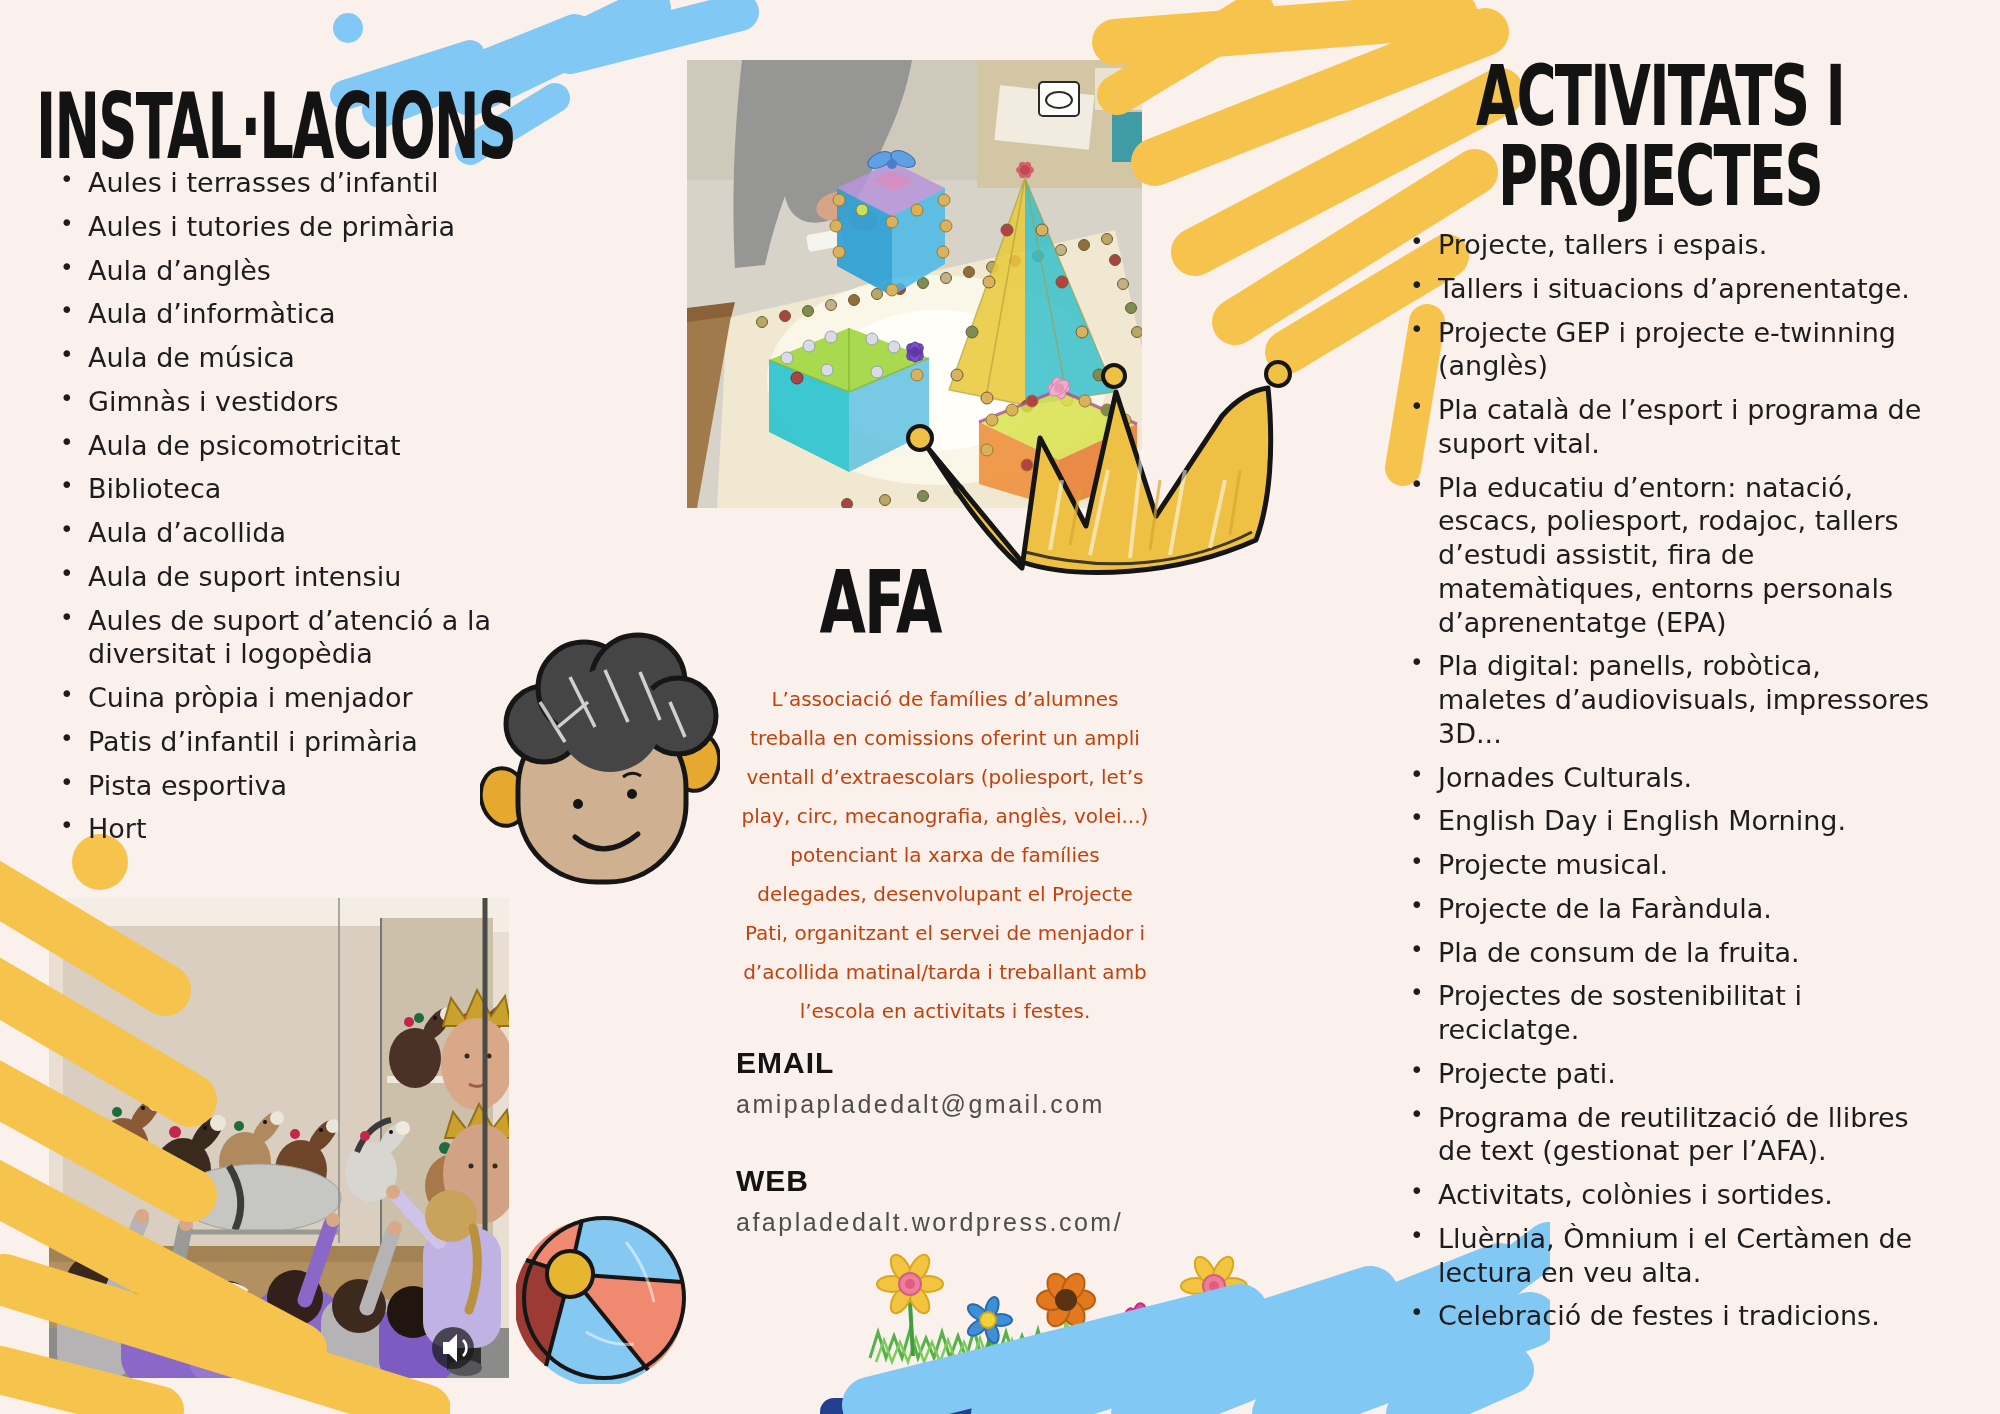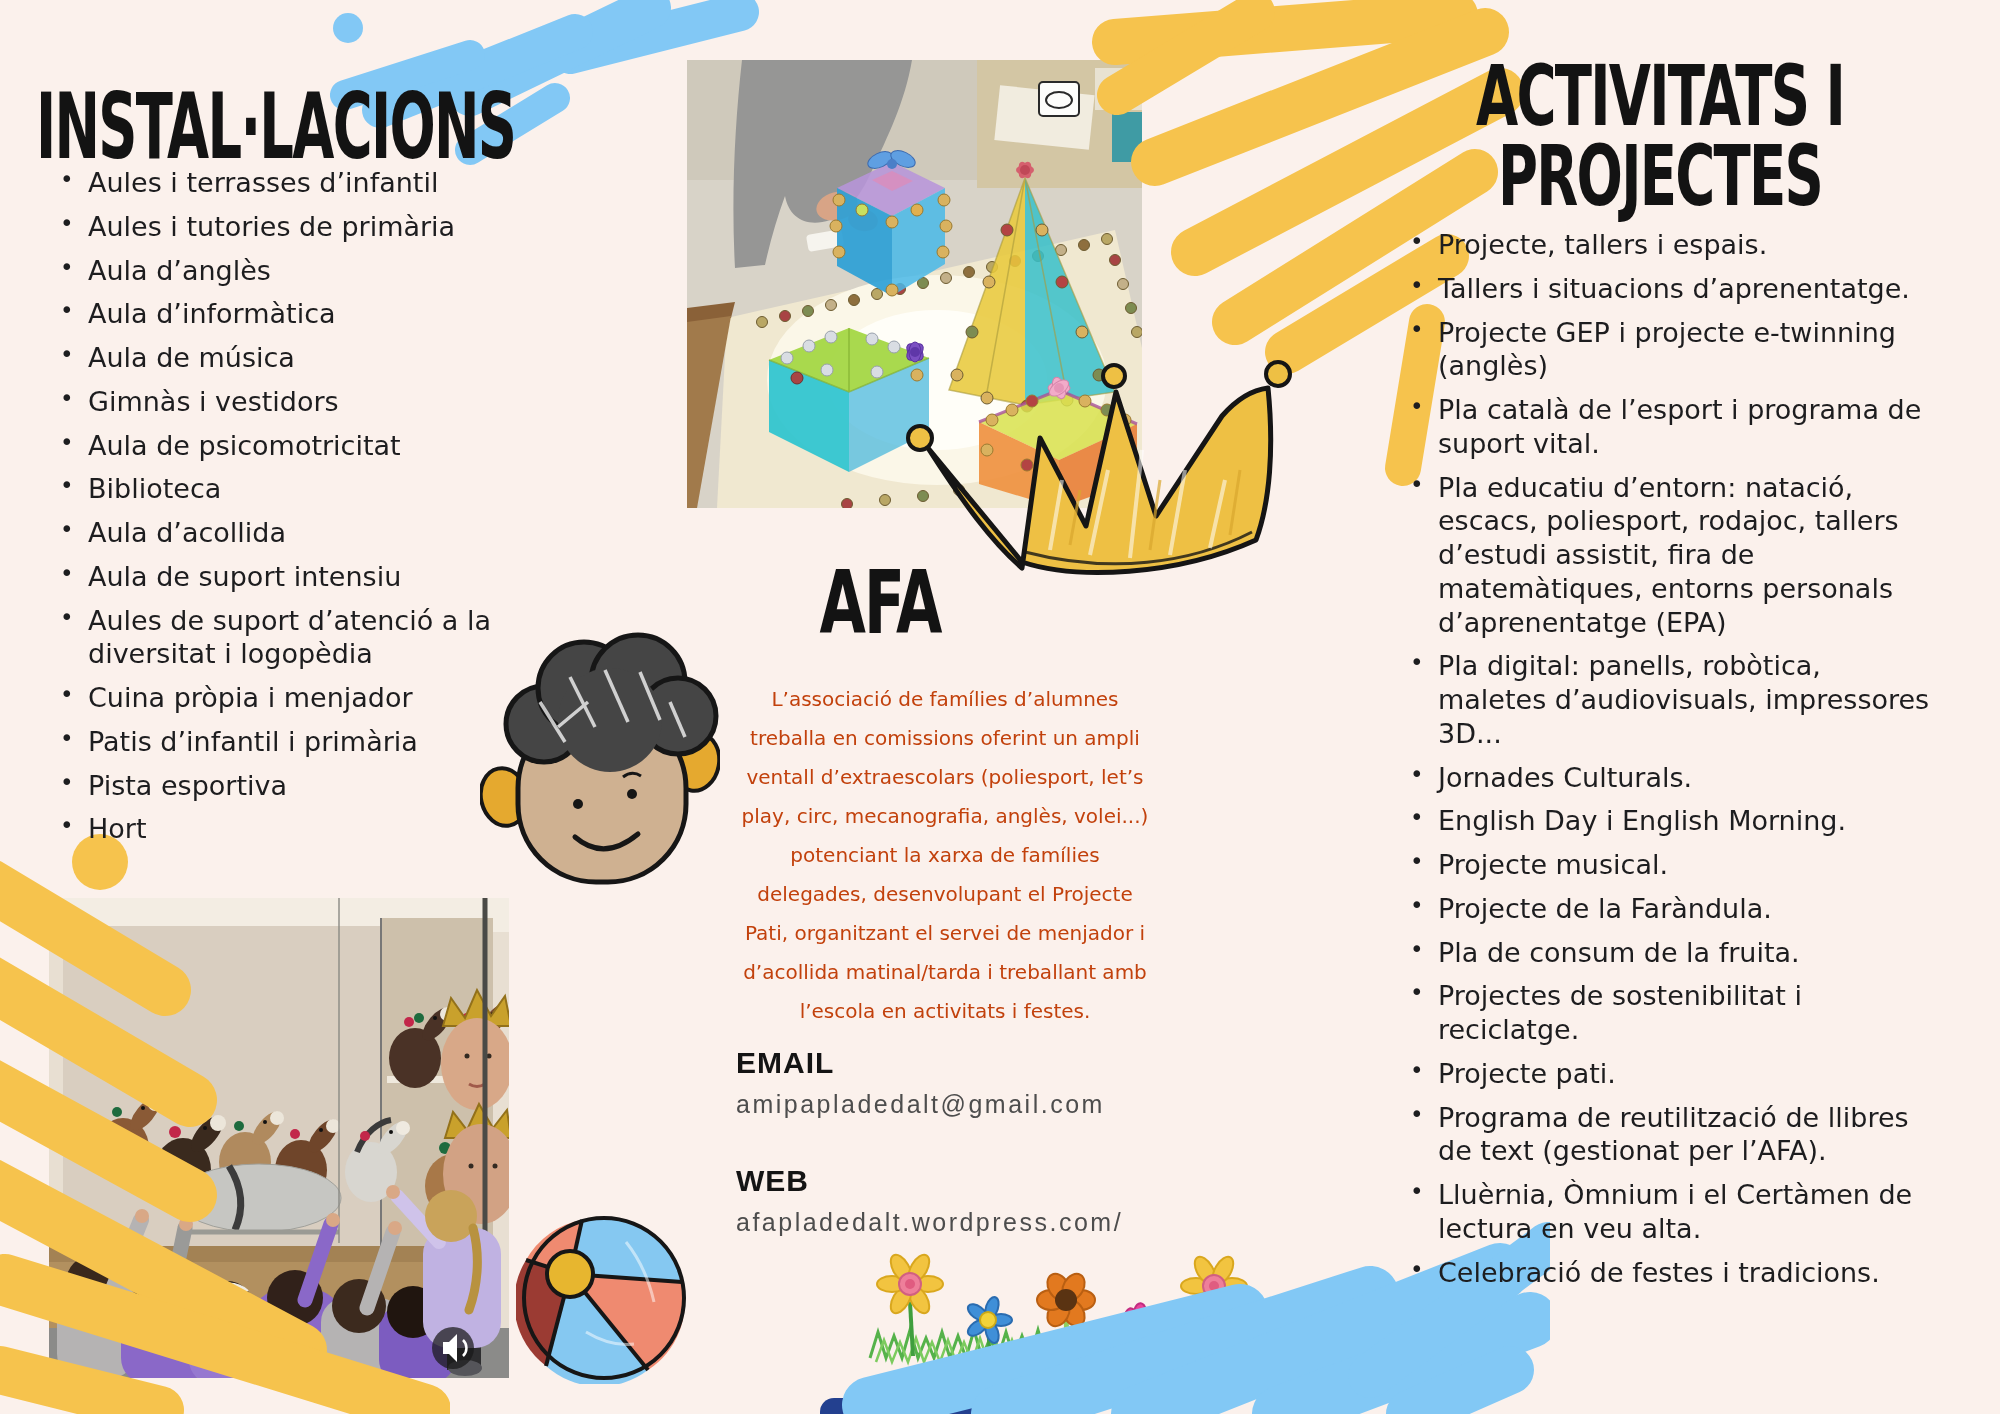--- a/index.html
+++ b/index.html
@@ -504,20 +504,21 @@
       <li>Pla educatiu d’entorn: natació, escacs, poliesport, rodajoc, tallers d’estudi assistit, fira de matemàtiques, entorns personals d’aprenentatge (EPA)</li>
       <li>Pla digital: panells, robòtica, maletes d’audiovisuals, impressores 3D...</li>
       <li>Jornades Culturals.</li>
       <li>English Day i English Morning.</li>
       <li>Projecte musical.</li>
       <li>Projecte de la Faràndula.</li>
       <li>Pla de consum de la fruita.</li>
       <li>Projectes de sostenibilitat i reciclatge.</li>
       <li>Projecte pati.</li>
       <li>Programa de reutilització de llibres de text (gestionat per l’AFA).</li>
+      <li>Activitats, colònies i sortides.</li>
       <li>Lluèrnia, Òmnium i el Certàmen de lectura en veu alta.</li>
       <li>Celebració de festes i tradicions.</li>
     </ul>
 
   <div class="abs display" id="title-afa">AFA</div>
 
   <div class="abs" id="afa-paragraph">L’associació de famílies d’alumnes
 treballa en comissions oferint un ampli
 ventall d’extraescolars (poliesport, let’s
 play, circ, mecanografia, anglès, volei...)

